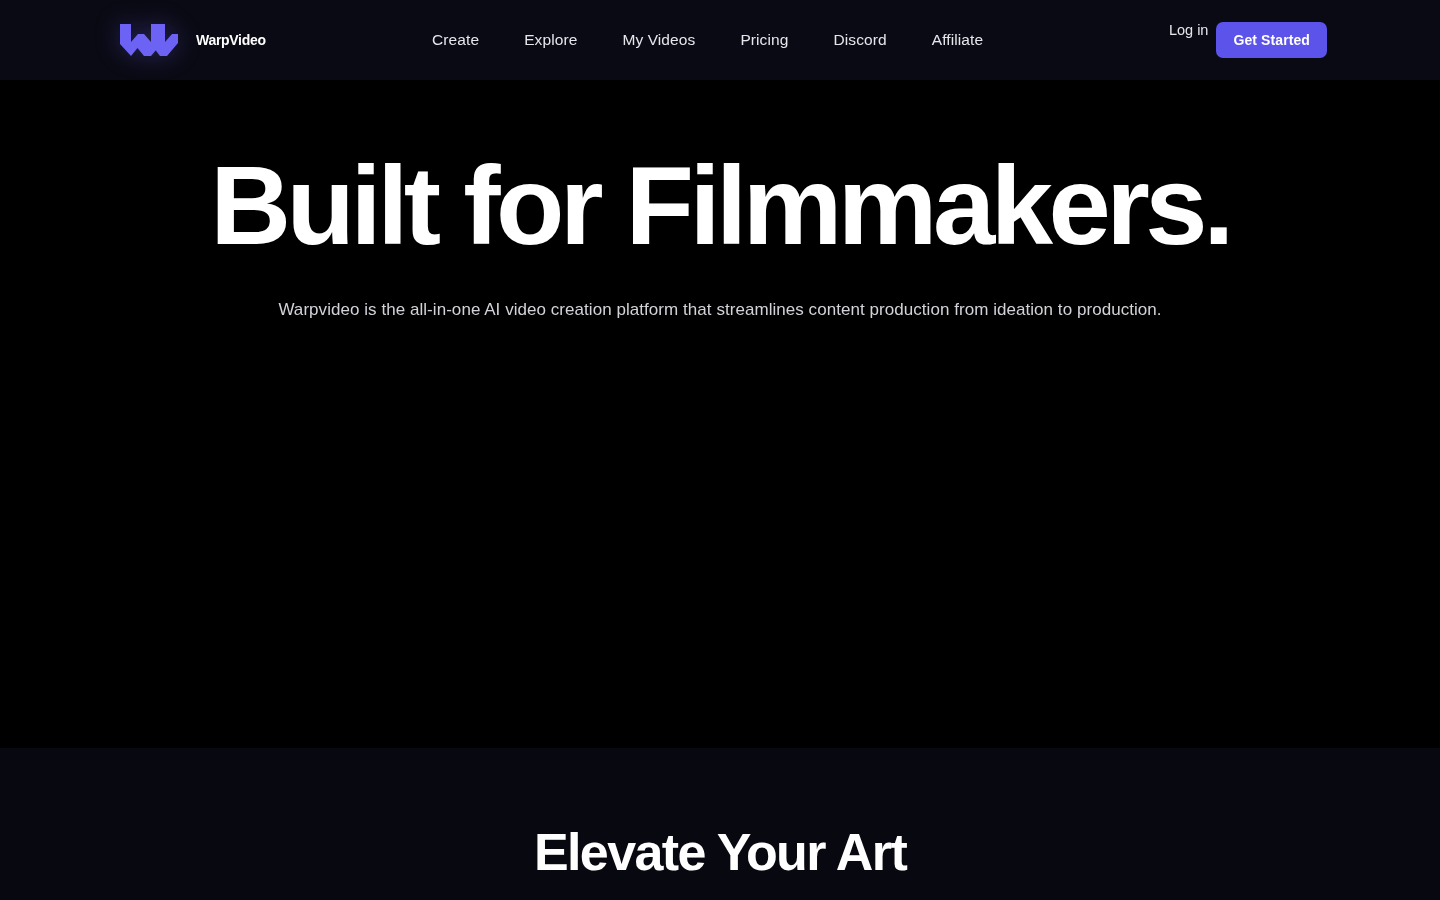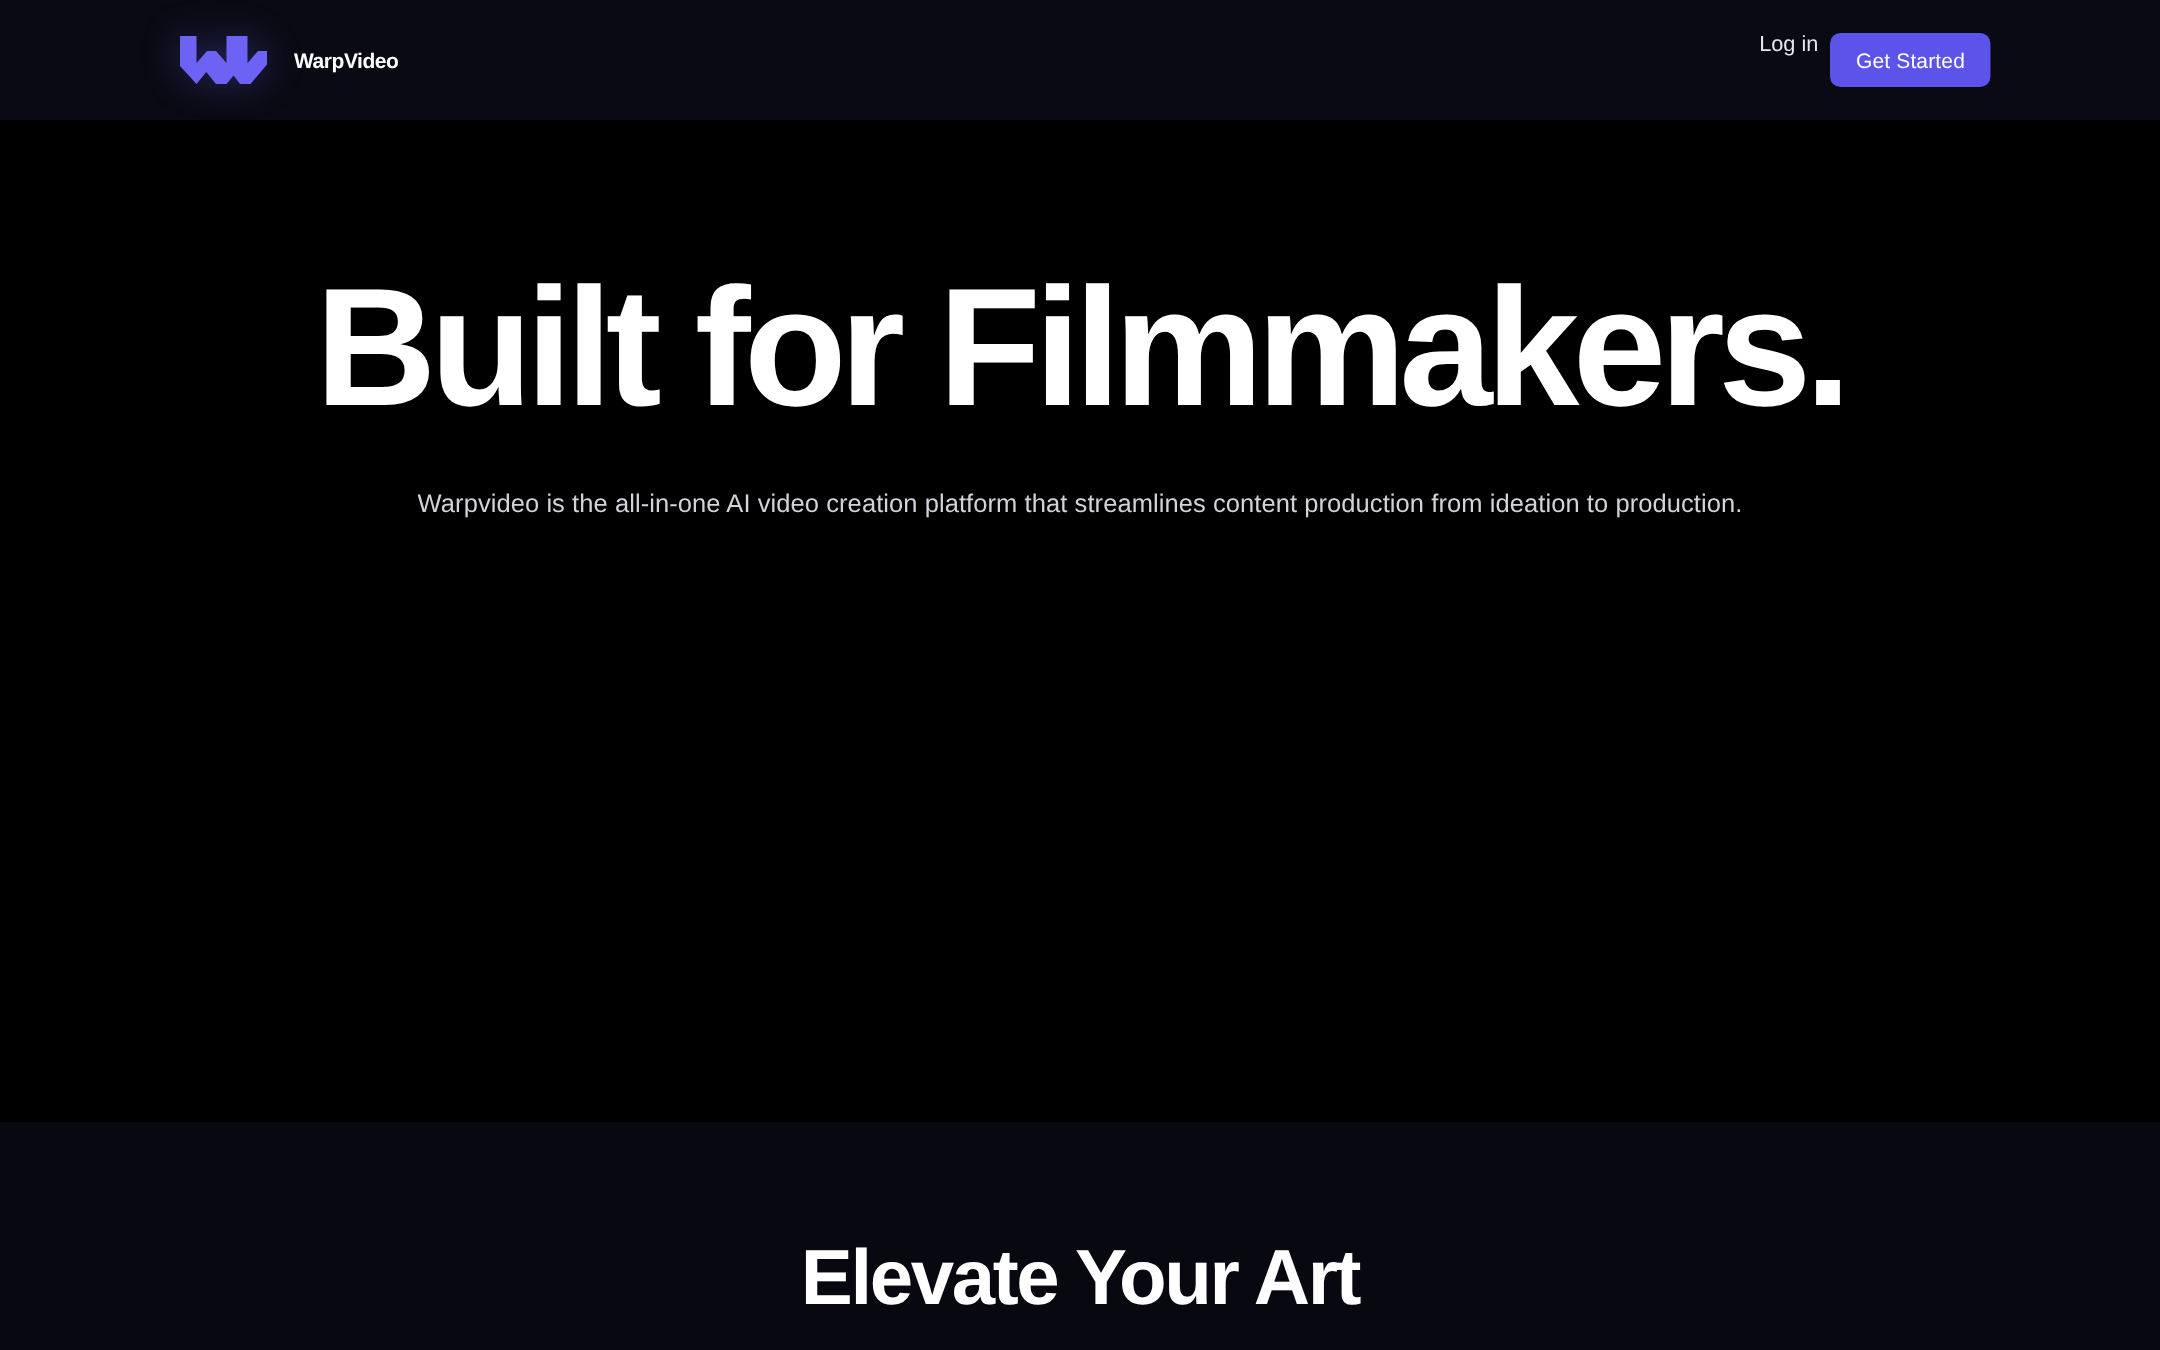--- a/index.html
+++ b/index.html
@@ -95,21 +95,21 @@
     font-size: 14.5px;
     text-decoration: none;
     white-space: nowrap;
     cursor: pointer;
   }
 
   .btn-getstarted {
     background: #5b53ea;
     color: #ffffff;
     font-size: 14px;
-    font-weight: normal;
+    font-weight: bold;
     letter-spacing: 0.1px;
     border: none;
     border-radius: 7px;
     padding: 10px 17px;
     cursor: pointer;
     white-space: nowrap;
     font-family: "Liberation Sans", sans-serif;
   }
 
   
@@ -123,21 +123,21 @@
   }
 
   .hero-inner {
     position: absolute;
     top: 0; left: 0;
     width: 1440px;
     text-align: center;
   }
 
   .hero-title {
-    margin-top: 96px;
+    margin-top: 70px;
     color: #ffffff;
     font-size: 112px;
     font-weight: bold;
     line-height: 1.0;
     letter-spacing: -4.5px;
     white-space: nowrap;
   }
 
   .hero-sub {
     margin-top: 36px;
@@ -218,20 +218,28 @@
   <header class="header">
 
     <a class="brand">
       <svg class="logo-mark" viewBox="0 0 66 36">
         <path d="M2 2 L13 2 L13 20 L20 12 L26 12 L33 20 L33 2 L44 2 L44 21 L33 34 L26 34 L19.5 26 L13 34 L2 22 Z" fill="#6c63f5"></path>
         <path d="M36 2 L47 2 L47 20 L54 12 L60 12 L60 21 L49 34 L42 34 L36 26 Z" fill="#6c63f5"></path>
       </svg>
       <span class="brand-name">WarpVideo</span>
     </a>
 
+    <nav class="nav">
+      <a class="nav-link">Create</a>
+      <a class="nav-link">Explore</a>
+      <a class="nav-link">My Videos</a>
+      <a class="nav-link">Pricing</a>
+      <a class="nav-link">Discord</a>
+      <a class="nav-link">Affiliate</a>
+    </nav>
 
     <div class="header-actions">
       <a class="login-link">Log in</a>
       <button class="btn-getstarted">Get Started</button>
     </div>
 
   </header>
 
   <section class="hero">
     <div class="hero-inner">

